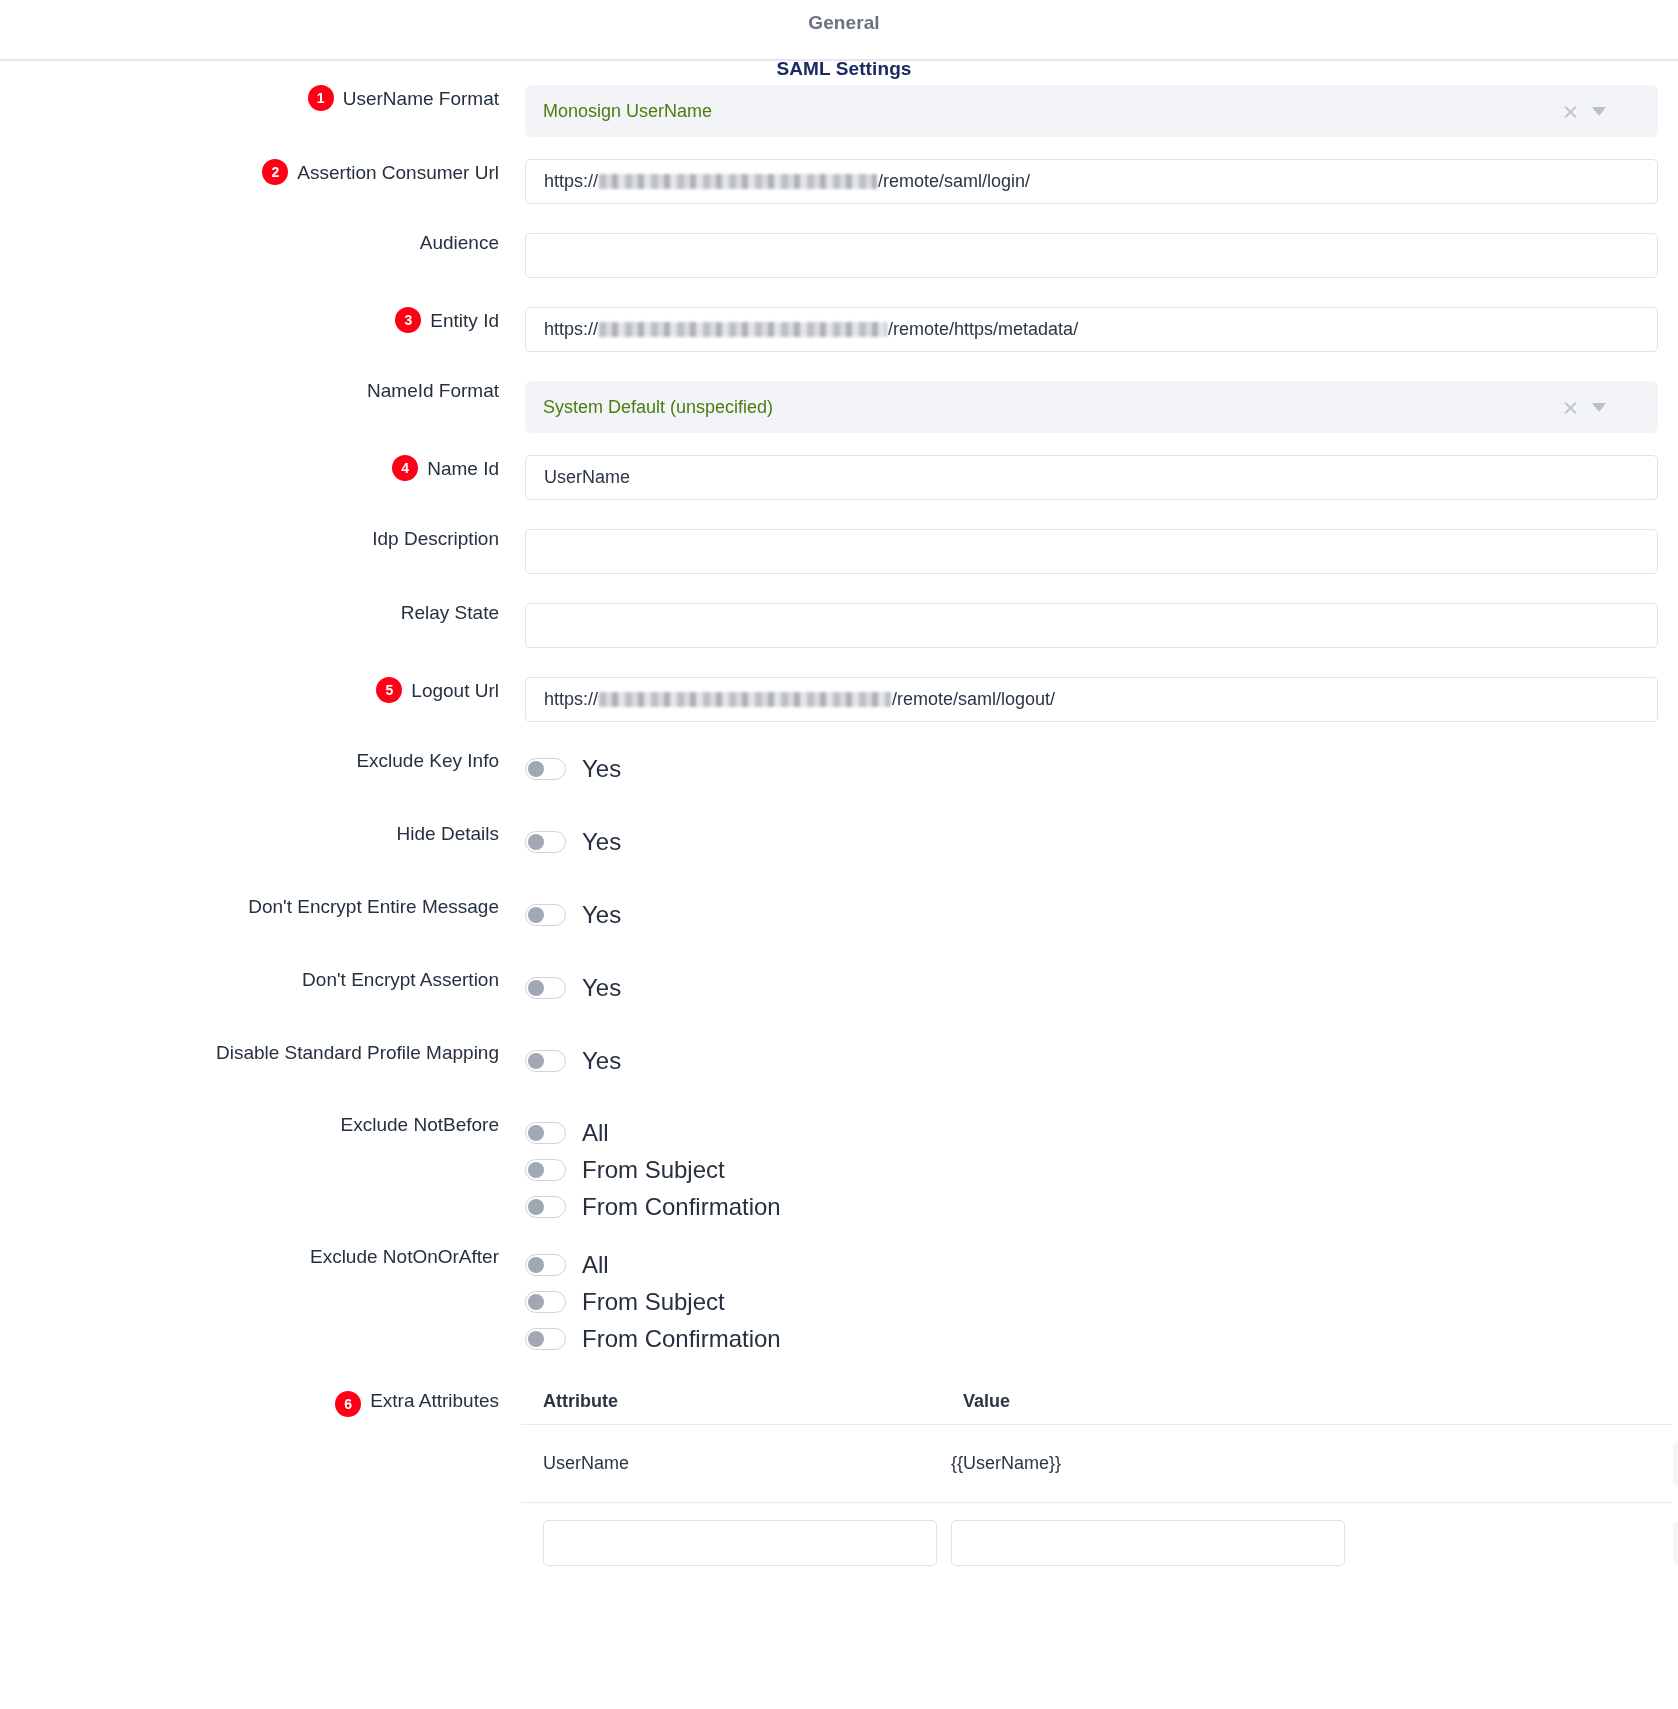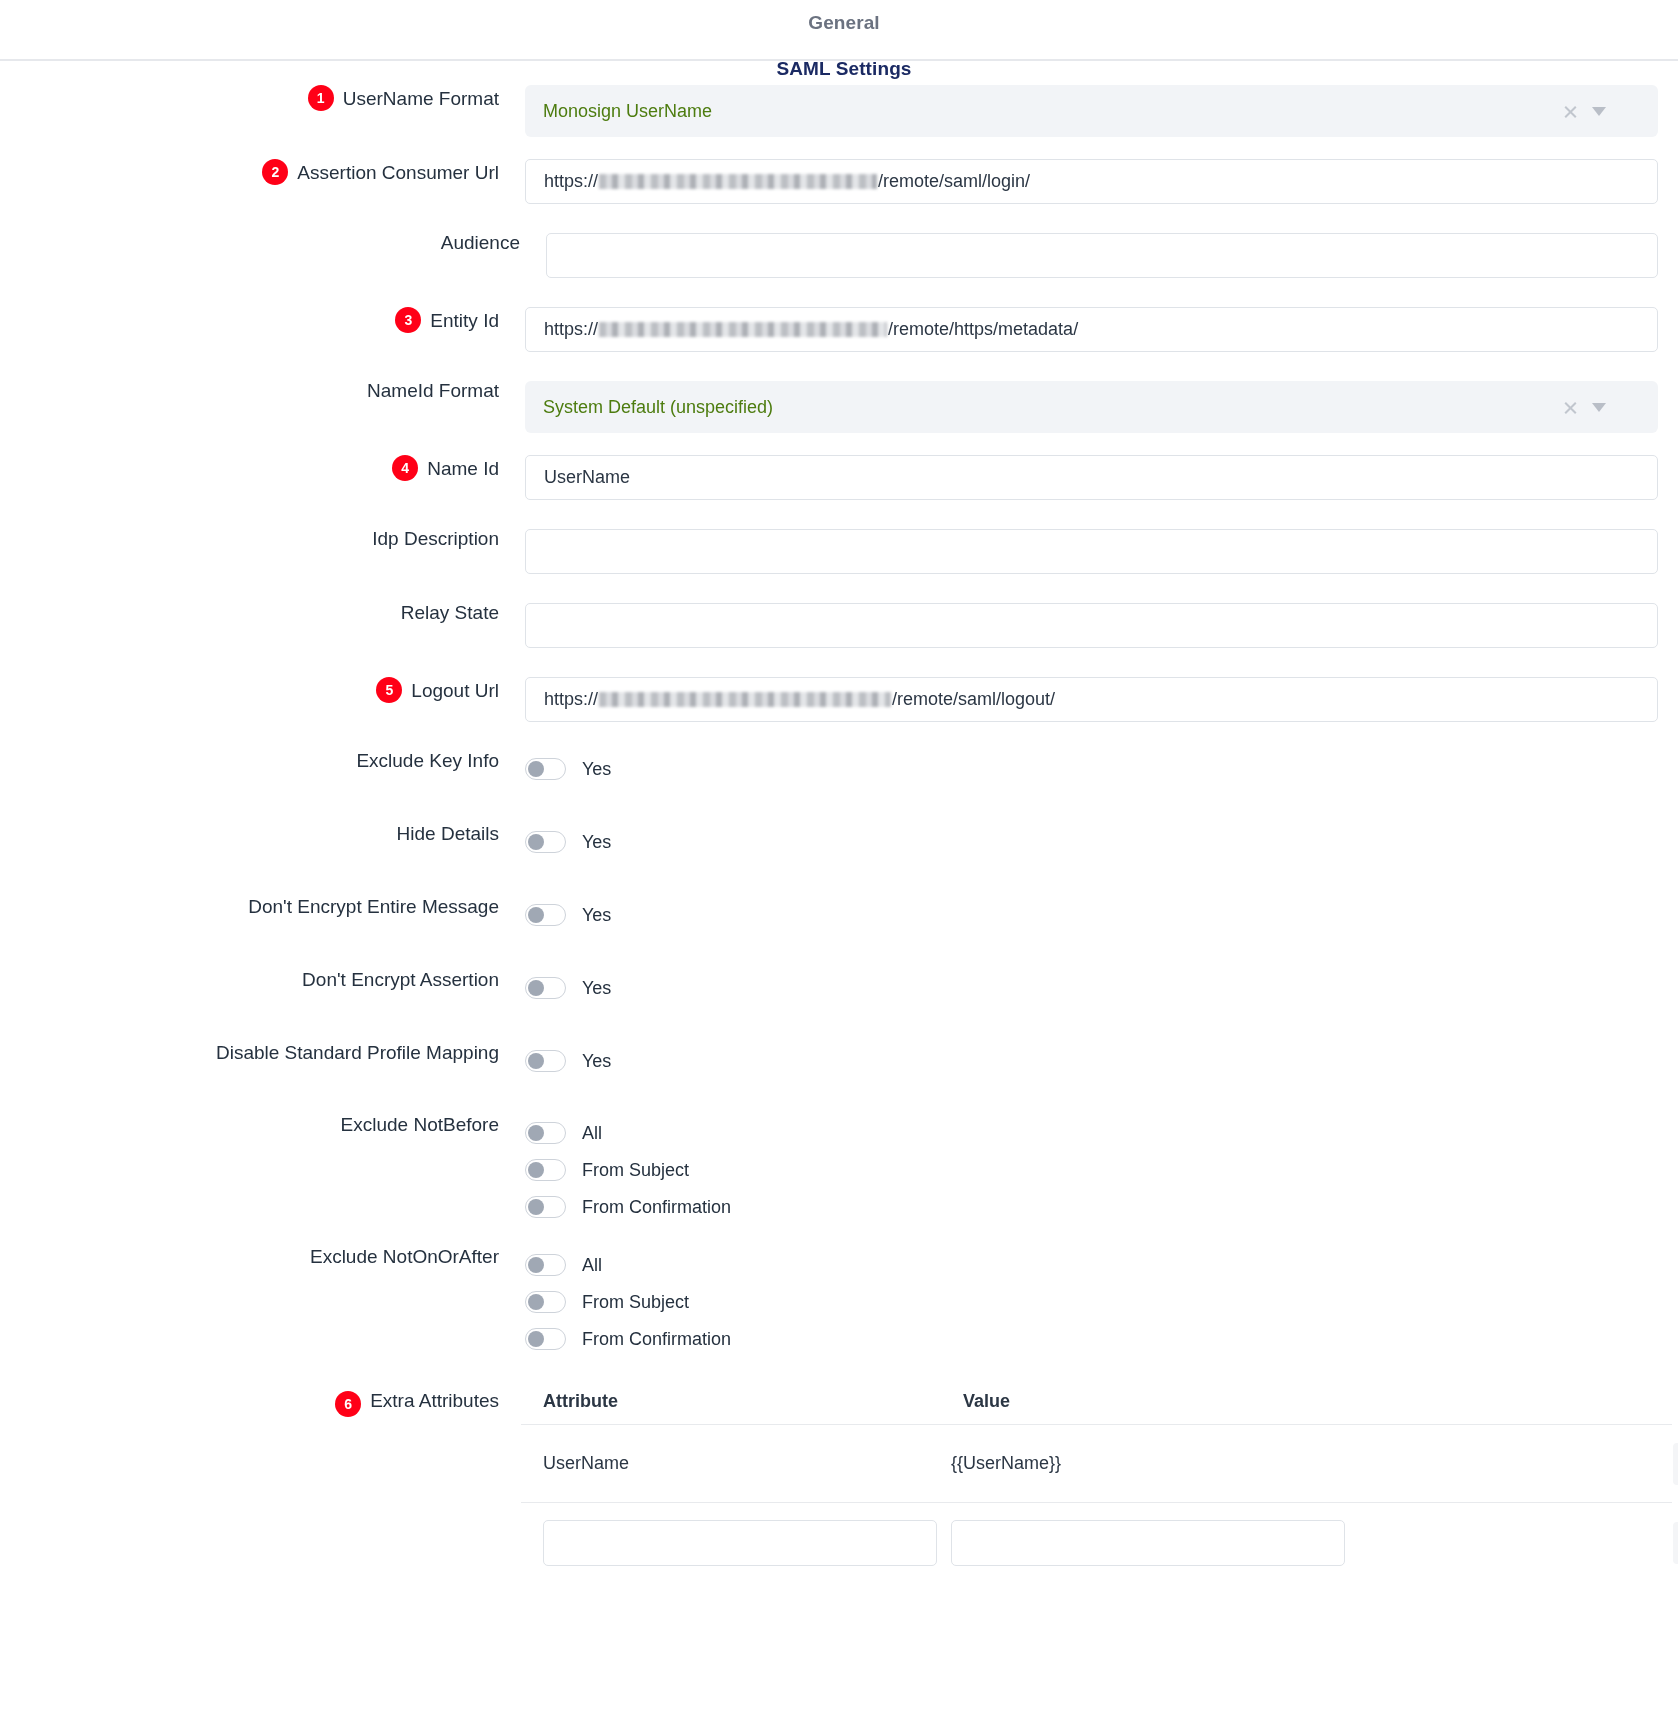--- a/index.html
+++ b/index.html
@@ -180,21 +180,21 @@
     cursor: pointer;
   }
   .switch .knob {
     position: absolute;
     top: 2px; left: 2px;
     width: 16px; height: 16px;
     border-radius: 50%;
     background: #a0a8b4;
   }
   .tg-label {
-    font-size: 18px;
+    font-size: 24px;
     color: #25313f;
     white-space: nowrap;
   }
 
   
   .attr-table { width: 100%; padding-right: 6px; }
   .attr-head {
     display: flex;
     align-items: center;
     height: 46px;
@@ -273,21 +273,21 @@
       <div class="input">
         <span class="url">
           <span>https://</span>
           <span class="blur" style="width:278px;"></span>
           <span>/remote/saml/login/</span>
         </span>
       </div>
     </div>
   </div>
 
-  <div class="row" style="margin-bottom:29px;padding-left:21px;">
+  <div class="row" style="margin-bottom:29px;">
     <div class="label-cell">
       <span class="txt">Audience</span>
     </div>
     <div class="field-cell">
       <div class="input"></div>
     </div>
   </div>
 
   <div class="row" style="margin-bottom:29px;">
     <div class="label-cell">

